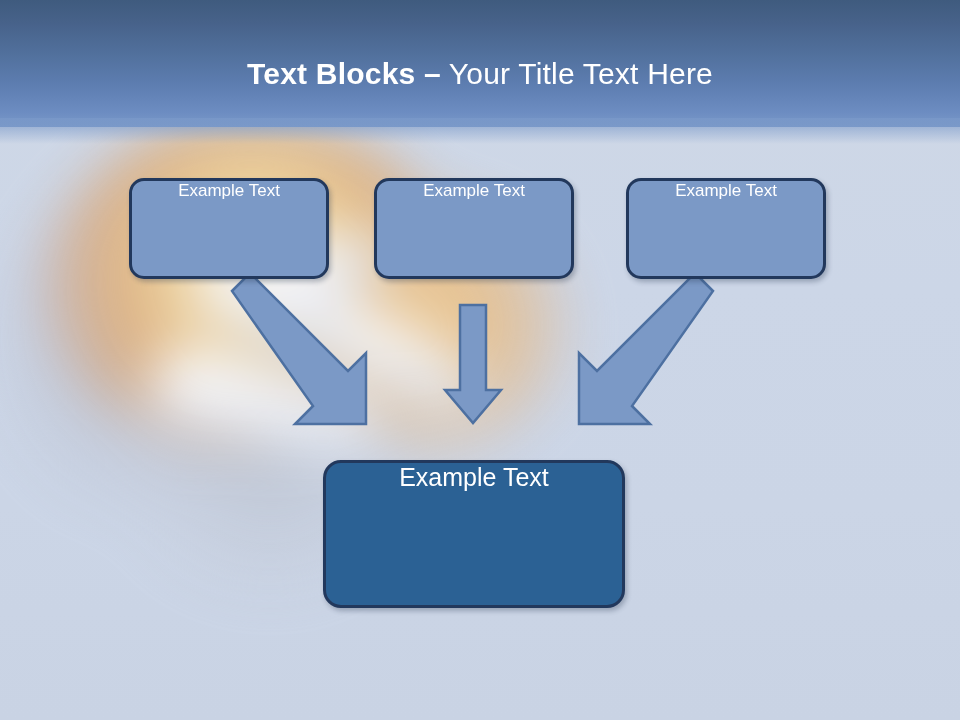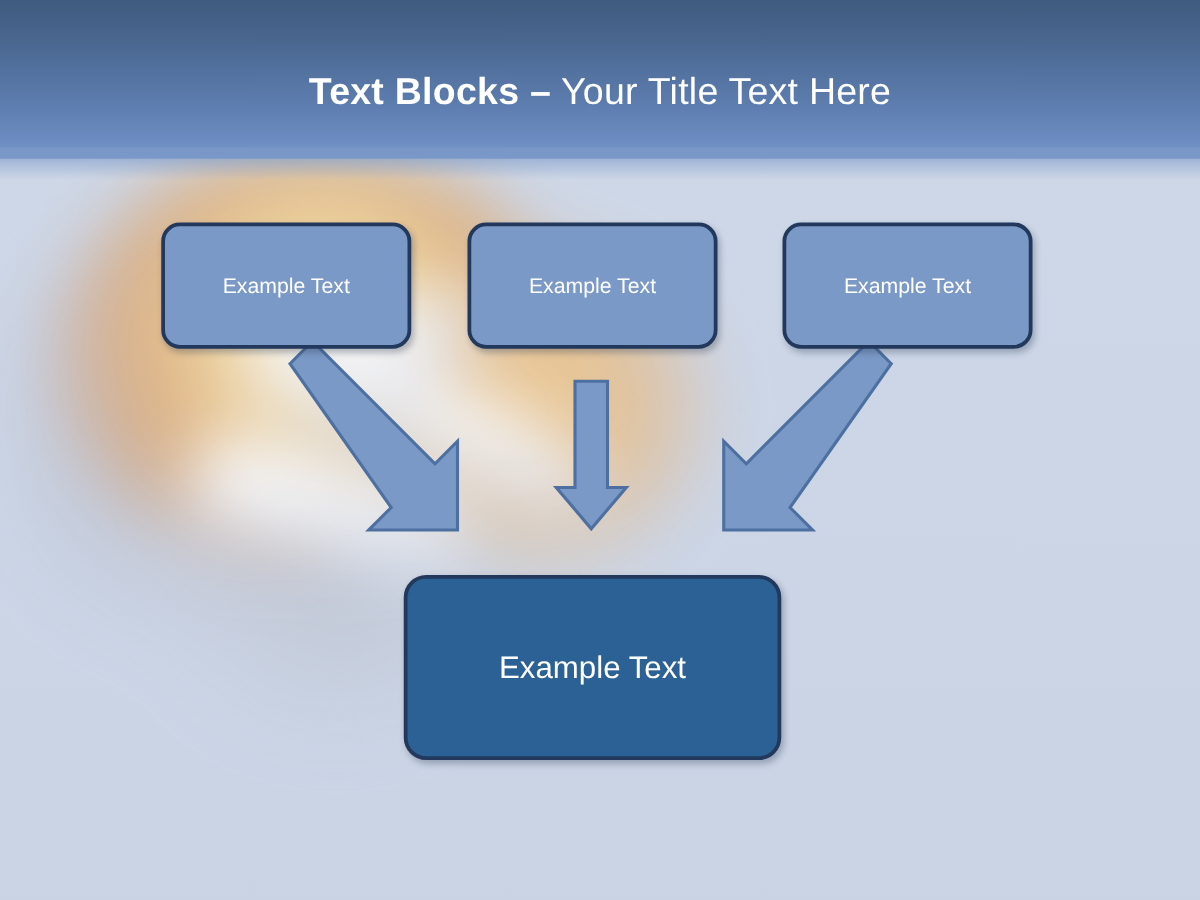--- a/index.html
+++ b/index.html
@@ -127,21 +127,20 @@
   .title .t-bold { font-weight: bold; }
   .title .t-reg  { font-weight: normal; }
 
   
   .box {
     position: absolute;
     box-sizing: border-box;
     border: 3px solid #22385c;
     border-radius: 15px;
     display: flex;
-    align-items: center;
     justify-content: center;
     color: #ffffff;
     box-shadow: 2px 3px 5px rgba(40,55,80,0.32);
   }
   .box-top {
     background: #7b99c6;
     font-size: 17px;
     width: 200px;
     height: 101px;
     top: 178px;

